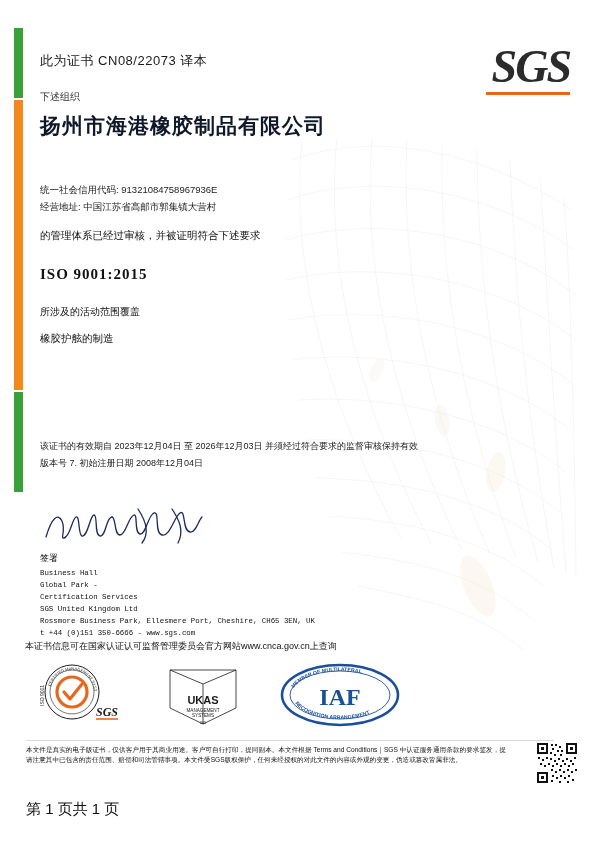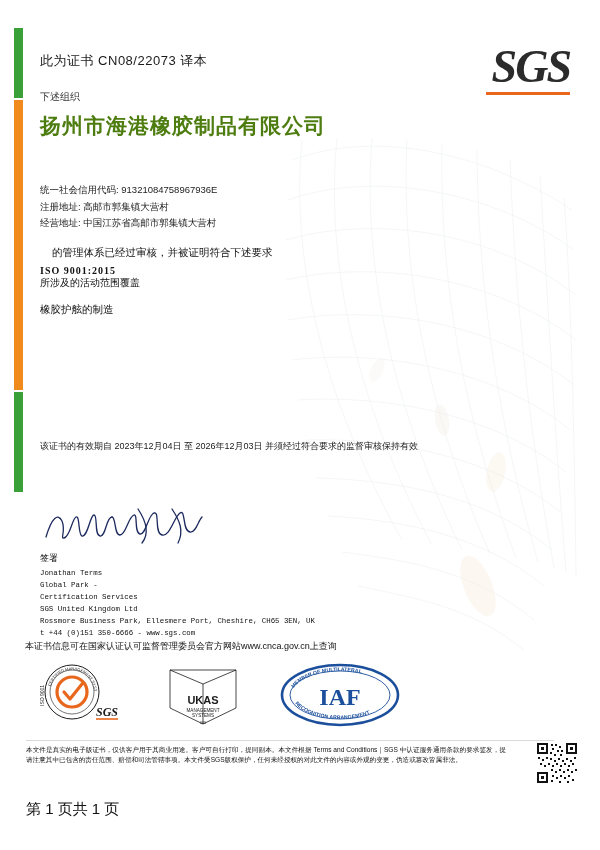--- a/index.html
+++ b/index.html
@@ -75,45 +75,45 @@
     letter-spacing: 0.5px;
   }
   .label-small {
     font-size: 10px;
     color: #333;
     margin-top: 20px;
   }
   .company {
     font-size: 21px;
     font-weight: bold;
-    color: #4d7c0f;
+    color: #0f172a;
     margin-top: 8px;
     letter-spacing: 1px;
   }
   .reg-block {
     margin-top: 42px;
     font-size: 9.5px;
     line-height: 1.75;
     color: #222;
   }
   .mgmt-line {
     margin-top: 14px;
     font-size: 10.5px;
     color: #111;
-    margin-left: 12px;
   }
   .standard {
-    margin-top: 5px;
-    font-size: 10px;
+    margin-top: 23px;
+    font-size: 15px;
     font-weight: bold;
     font-family: "Liberation Serif", serif;
     color: #111;
     letter-spacing: 1px;
   }
   .scope-intro {
+    margin-top: 22px;
     font-size: 10px;
     color: #111;
   }
   .scope-text {
     margin-top: 13px;
     font-size: 10.5px;
     color: #111;
   }
 
   .validity {
@@ -251,49 +251,49 @@
   <div class="sgs-logo">SGS</div>
   <div class="sgs-underline"></div>
 
   <div class="content">
     <div class="line-translation">此为证书 CN08/22073 译本</div>
     <div class="label-small">下述组织</div>
     <div class="company">扬州市海港橡胶制品有限公司</div>
 
     <div class="reg-block">
       <div>统一社会信用代码: 91321084758967936E</div>
-      <div>注册地址: 高邮市郭集镇大营村</div>
       <div>经营地址: 中国江苏省高邮市郭集镇大营村</div>
     </div>
 
     <div class="mgmt-line">的管理体系已经过审核，并被证明符合下述要求</div>
     <div class="standard">ISO 9001:2015</div>
 
     <div class="scope-intro">所涉及的活动范围覆盖</div>
     <div class="scope-text">橡胶护舷的制造</div>
   </div>
 
   <div class="validity">
     <div>该证书的有效期自 2023年12月04日 至 2026年12月03日 并须经过符合要求的监督审核保持有效</div>
+    <div>版本号 7. 初始注册日期 2008年12月04日</div>
   </div>
 
   <svg class="signature" viewBox="0 0 180 45">
     <g fill="none" stroke="#1c2a5e" stroke-width="1.3" stroke-linecap="round">
       <path d="M4,32 C10,12 16,8 20,16 C24,26 18,34 22,33 C28,32 30,14 34,12 C38,10 36,30 40,31 C46,32 48,10 52,10 C56,10 52,30 58,31 C64,32 64,12 70,12"></path>
       <path d="M70,12 C74,12 72,30 78,30 C84,30 86,12 92,10 C96,9 92,28 98,29 C104,30 106,10 112,8"></path>
       <path d="M112,8 C118,6 112,28 120,30 C128,32 132,12 138,8 C144,4 140,26 148,27 C154,28 156,16 160,12"></path>
       <path d="M96,4 C104,16 108,28 100,38"></path>
       <path d="M130,4 C138,16 142,26 136,38"></path>
     </g>
   </svg>
 
   <div class="sign-label">签署</div>
 
   <div class="sign-block">
-    <div>Jonathan Terms</div>
+    <div>Business Hall</div>
     <div>Global Park -</div>
     <div>Certification Services</div>
     <div>SGS United Kingdom Ltd</div>
     <div>Rossmore Business Park, Ellesmere Port, Cheshire, CH65 3EN, UK</div>
     <div>t +44 (0)151 350-6666 - www.sgs.com</div>
   </div>
 
   <div class="cnca">本证书信息可在国家认证认可监督管理委员会官方网站www.cnca.gov.cn上查询</div>
 
   <div class="marks">

